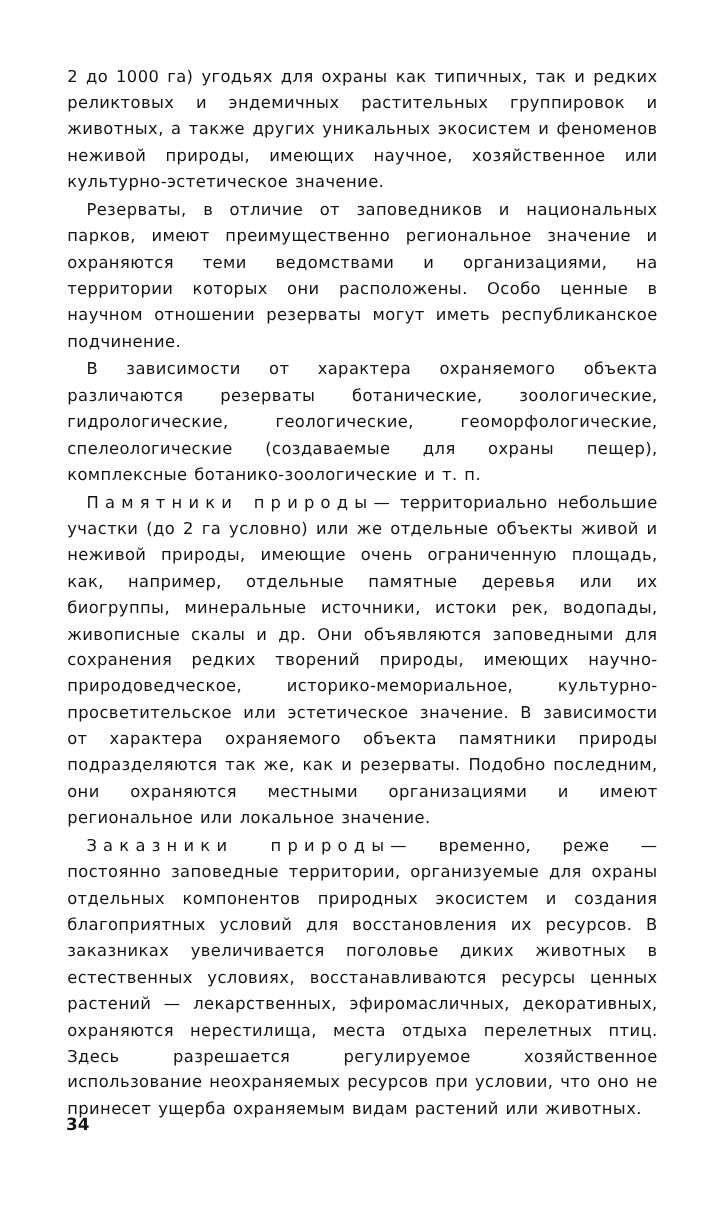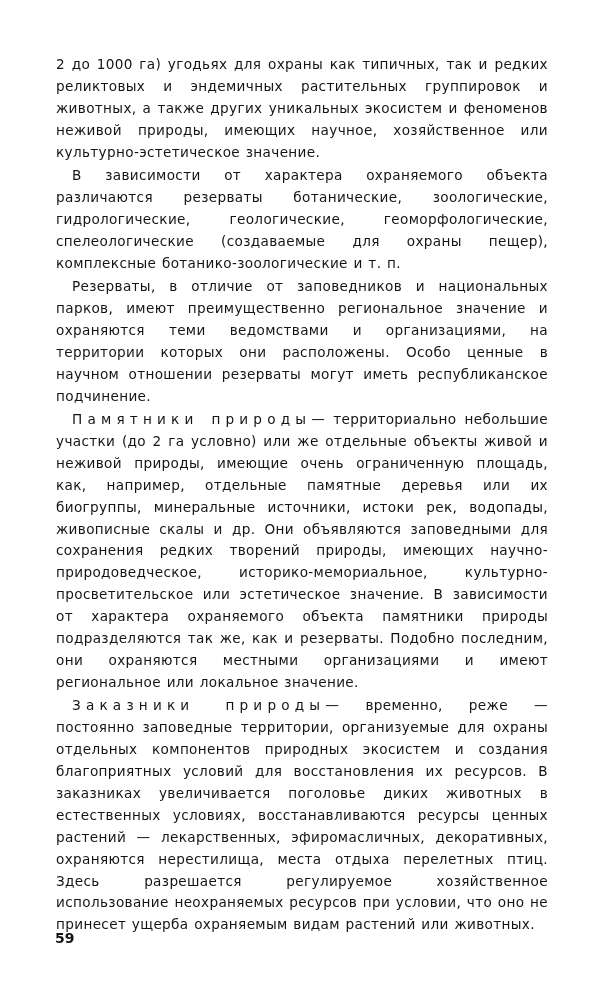--- a/index.html
+++ b/index.html
@@ -46,22 +46,22 @@
     font-family: "DejaVu Sans", sans-serif;
     color: #141414;
   }
 </style>
 </head>
 <body>
 
 <div class="page">
   <p class="para first"><span>2 до 1000 га) угодьях для охраны как типичных, так и редких реликтовых и эндемичных растительных группировок и животных, а также других уникальных экосистем и феноменов неживой природы, имеющих научное, хозяйственное или культурно-эстетическое значение.</span></p>
 
+  <p class="para"><span>Резерваты, в отличие от заповедников и национальных парков, имеют преимущественно региональное значение и охраняются теми ведомствами и организациями, на территории которых они расположены. Особо ценные в научном отношении резерваты могут иметь республиканское подчинение.</span></p>
+
   <p class="para"><span>В зависимости от характера охраняемого объекта различаются резерваты ботанические, зоологические, гидрологические, геологические, геоморфологические, спелеологические (создаваемые для охраны пещер), комплексные ботанико-зоологические и т. п.</span></p>
-
-  <p class="para"><span>Резерваты, в отличие от заповедников и национальных парков, имеют преимущественно региональное значение и охраняются теми ведомствами и организациями, на территории которых они расположены. Особо ценные в научном отношении резерваты могут иметь республиканское подчинение.</span></p>
 
   <p class="para"><span class="spaced">Памятники природы</span><span>— территориально небольшие участки (до 2 га условно) или же отдельные объекты живой и неживой природы, имеющие очень ограниченную площадь, как, например, отдельные памятные деревья или их биогруппы, минеральные источники, истоки рек, водопады, живописные скалы и др. Они объявляются заповедными для сохранения редких творений природы, имеющих научно-природоведческое, историко-мемориальное, культурно-просветительское или эстетическое значение. В зависимости от характера охраняемого объекта памятники природы подразделяются так же, как и резерваты. Подобно последним, они охраняются местными организациями и имеют региональное или локальное значение.</span></p>
 
   <p class="para"><span class="spaced">Заказники природы</span><span>— временно, реже — постоянно заповедные территории, организуемые для охраны отдельных компонентов природных экосистем и создания благоприятных условий для восстановления их ресурсов. В заказниках увеличивается поголовье диких животных в естественных условиях, восстанавливаются ресурсы ценных растений — лекарственных, эфиромасличных, декоративных, охраняются нерестилища, места отдыха перелетных птиц. Здесь разрешается регулируемое хозяйственное использование неохраняемых ресурсов при условии, что оно не принесет ущерба охраняемым видам растений или животных.</span></p>
 </div>
 
-<div class="page-number">59</div>
+<div class="page-number">34</div>
 
 </body></html>

